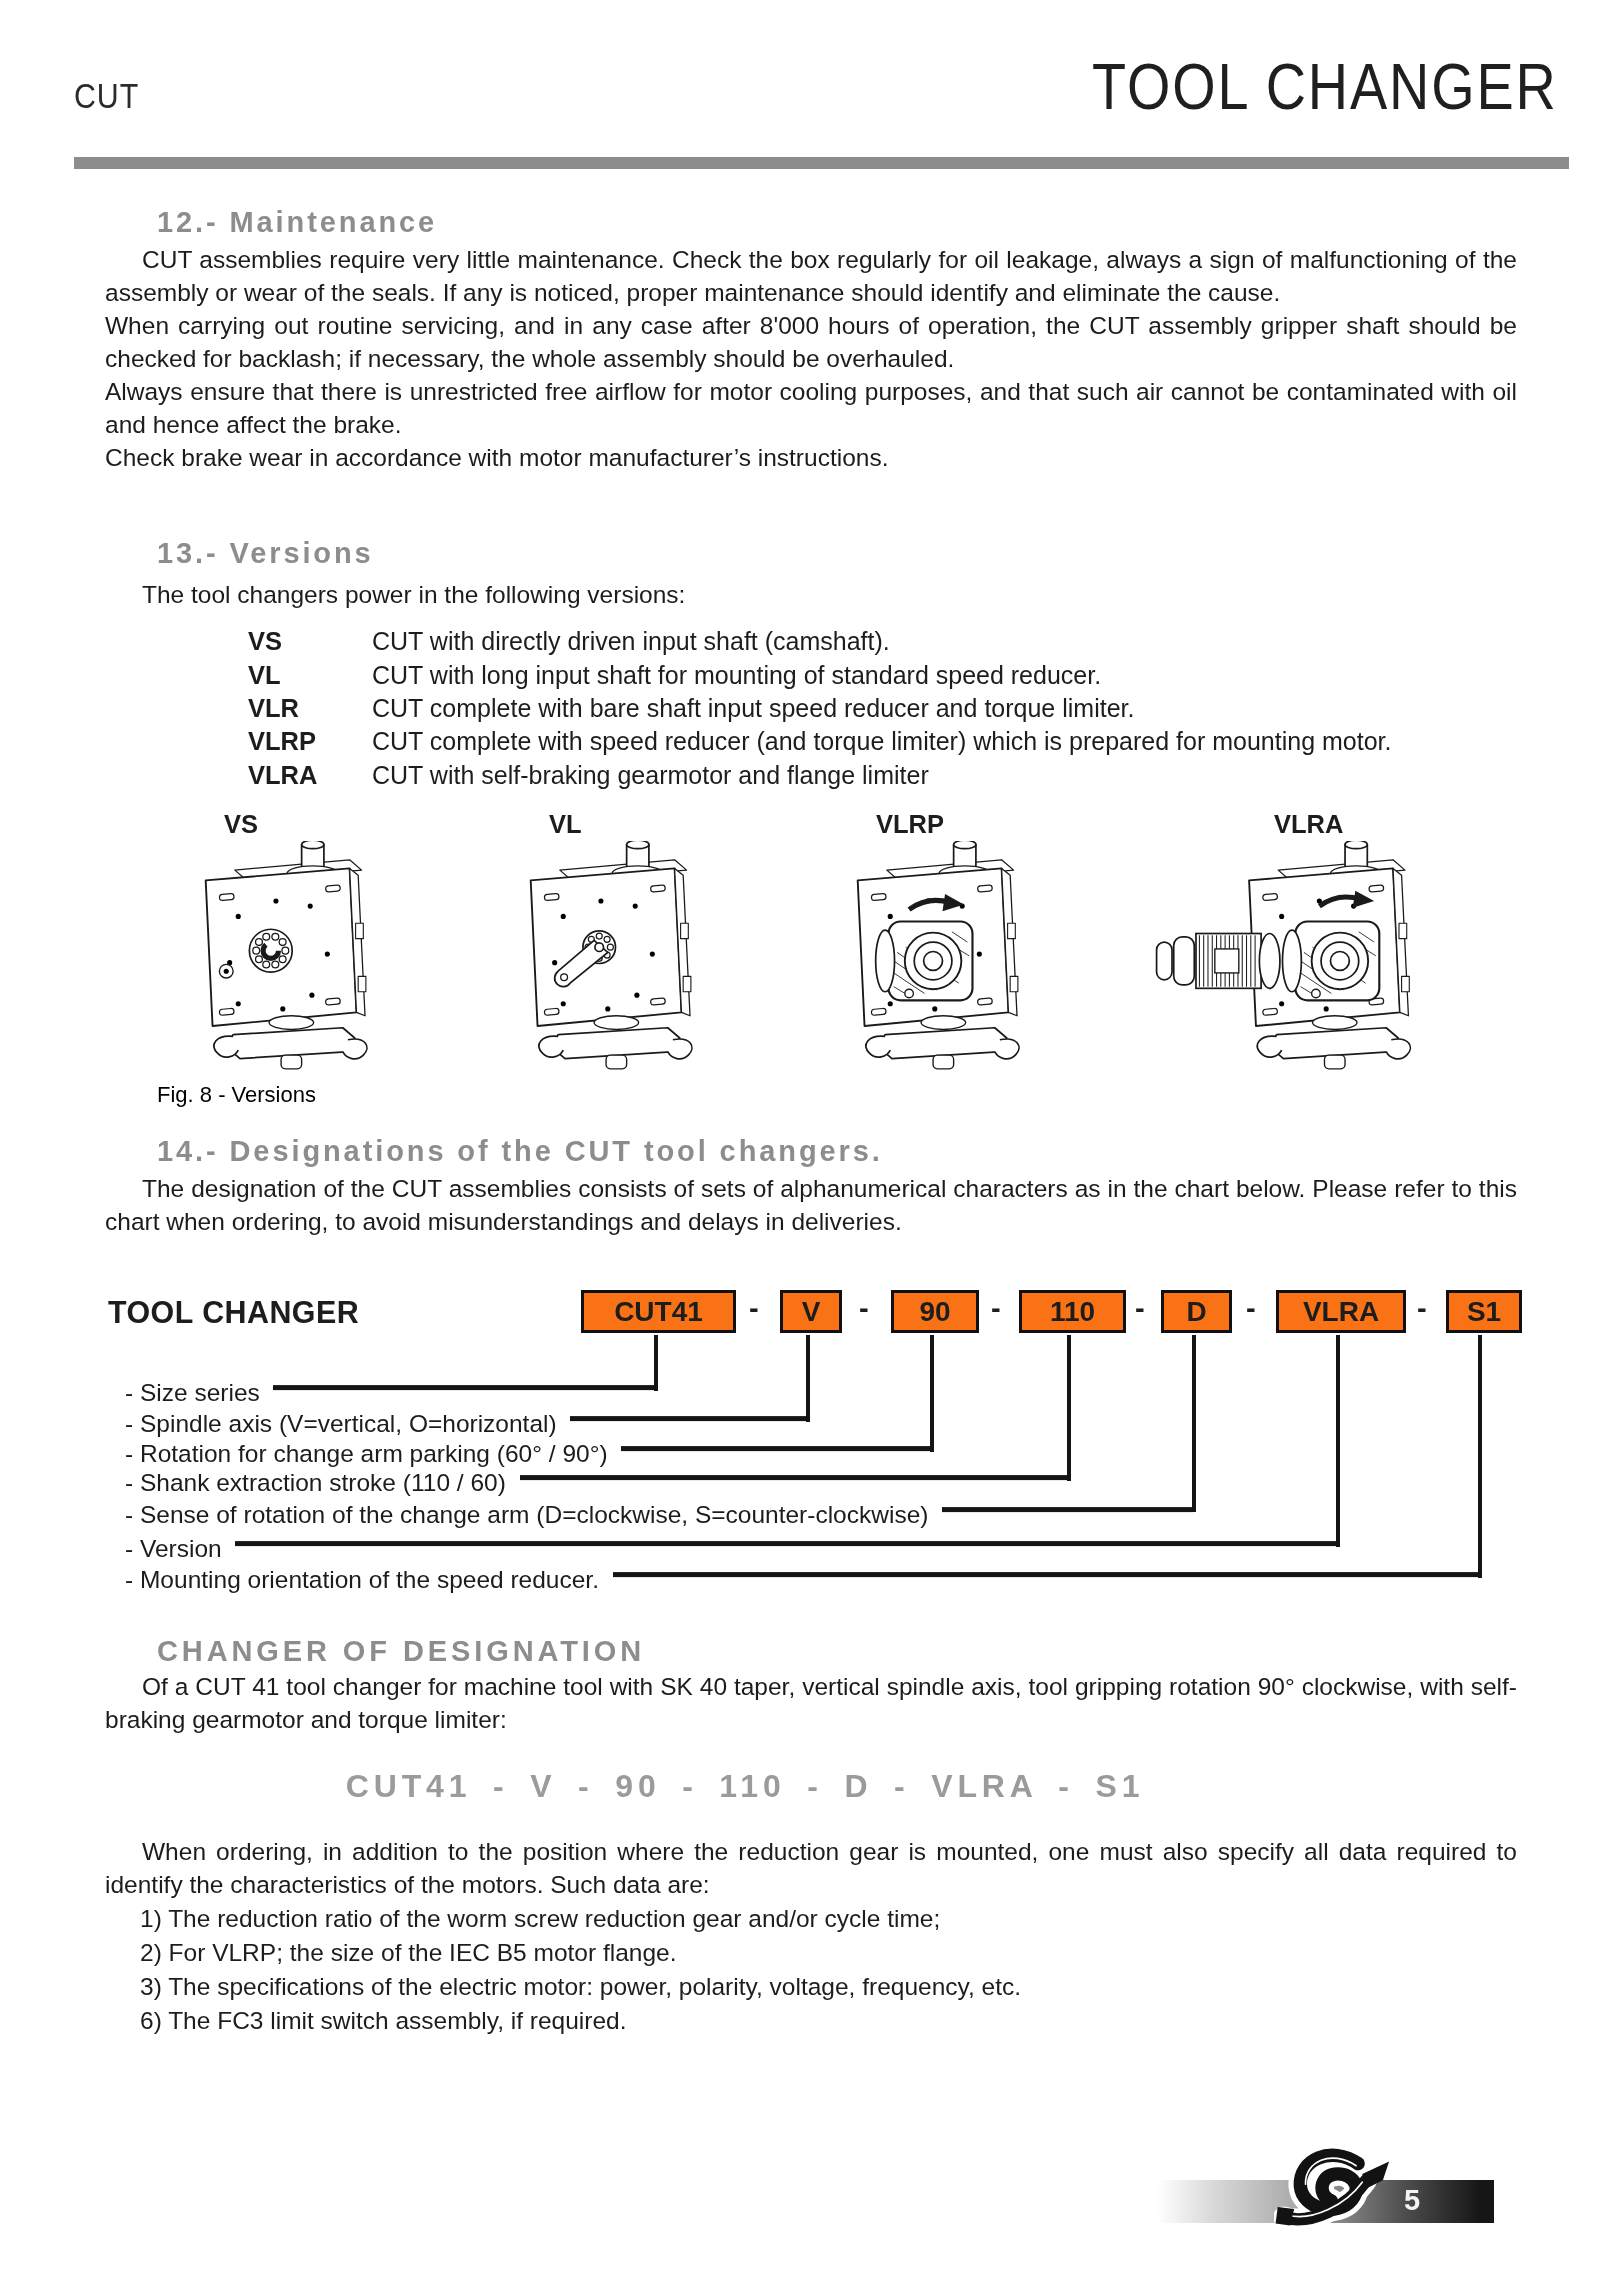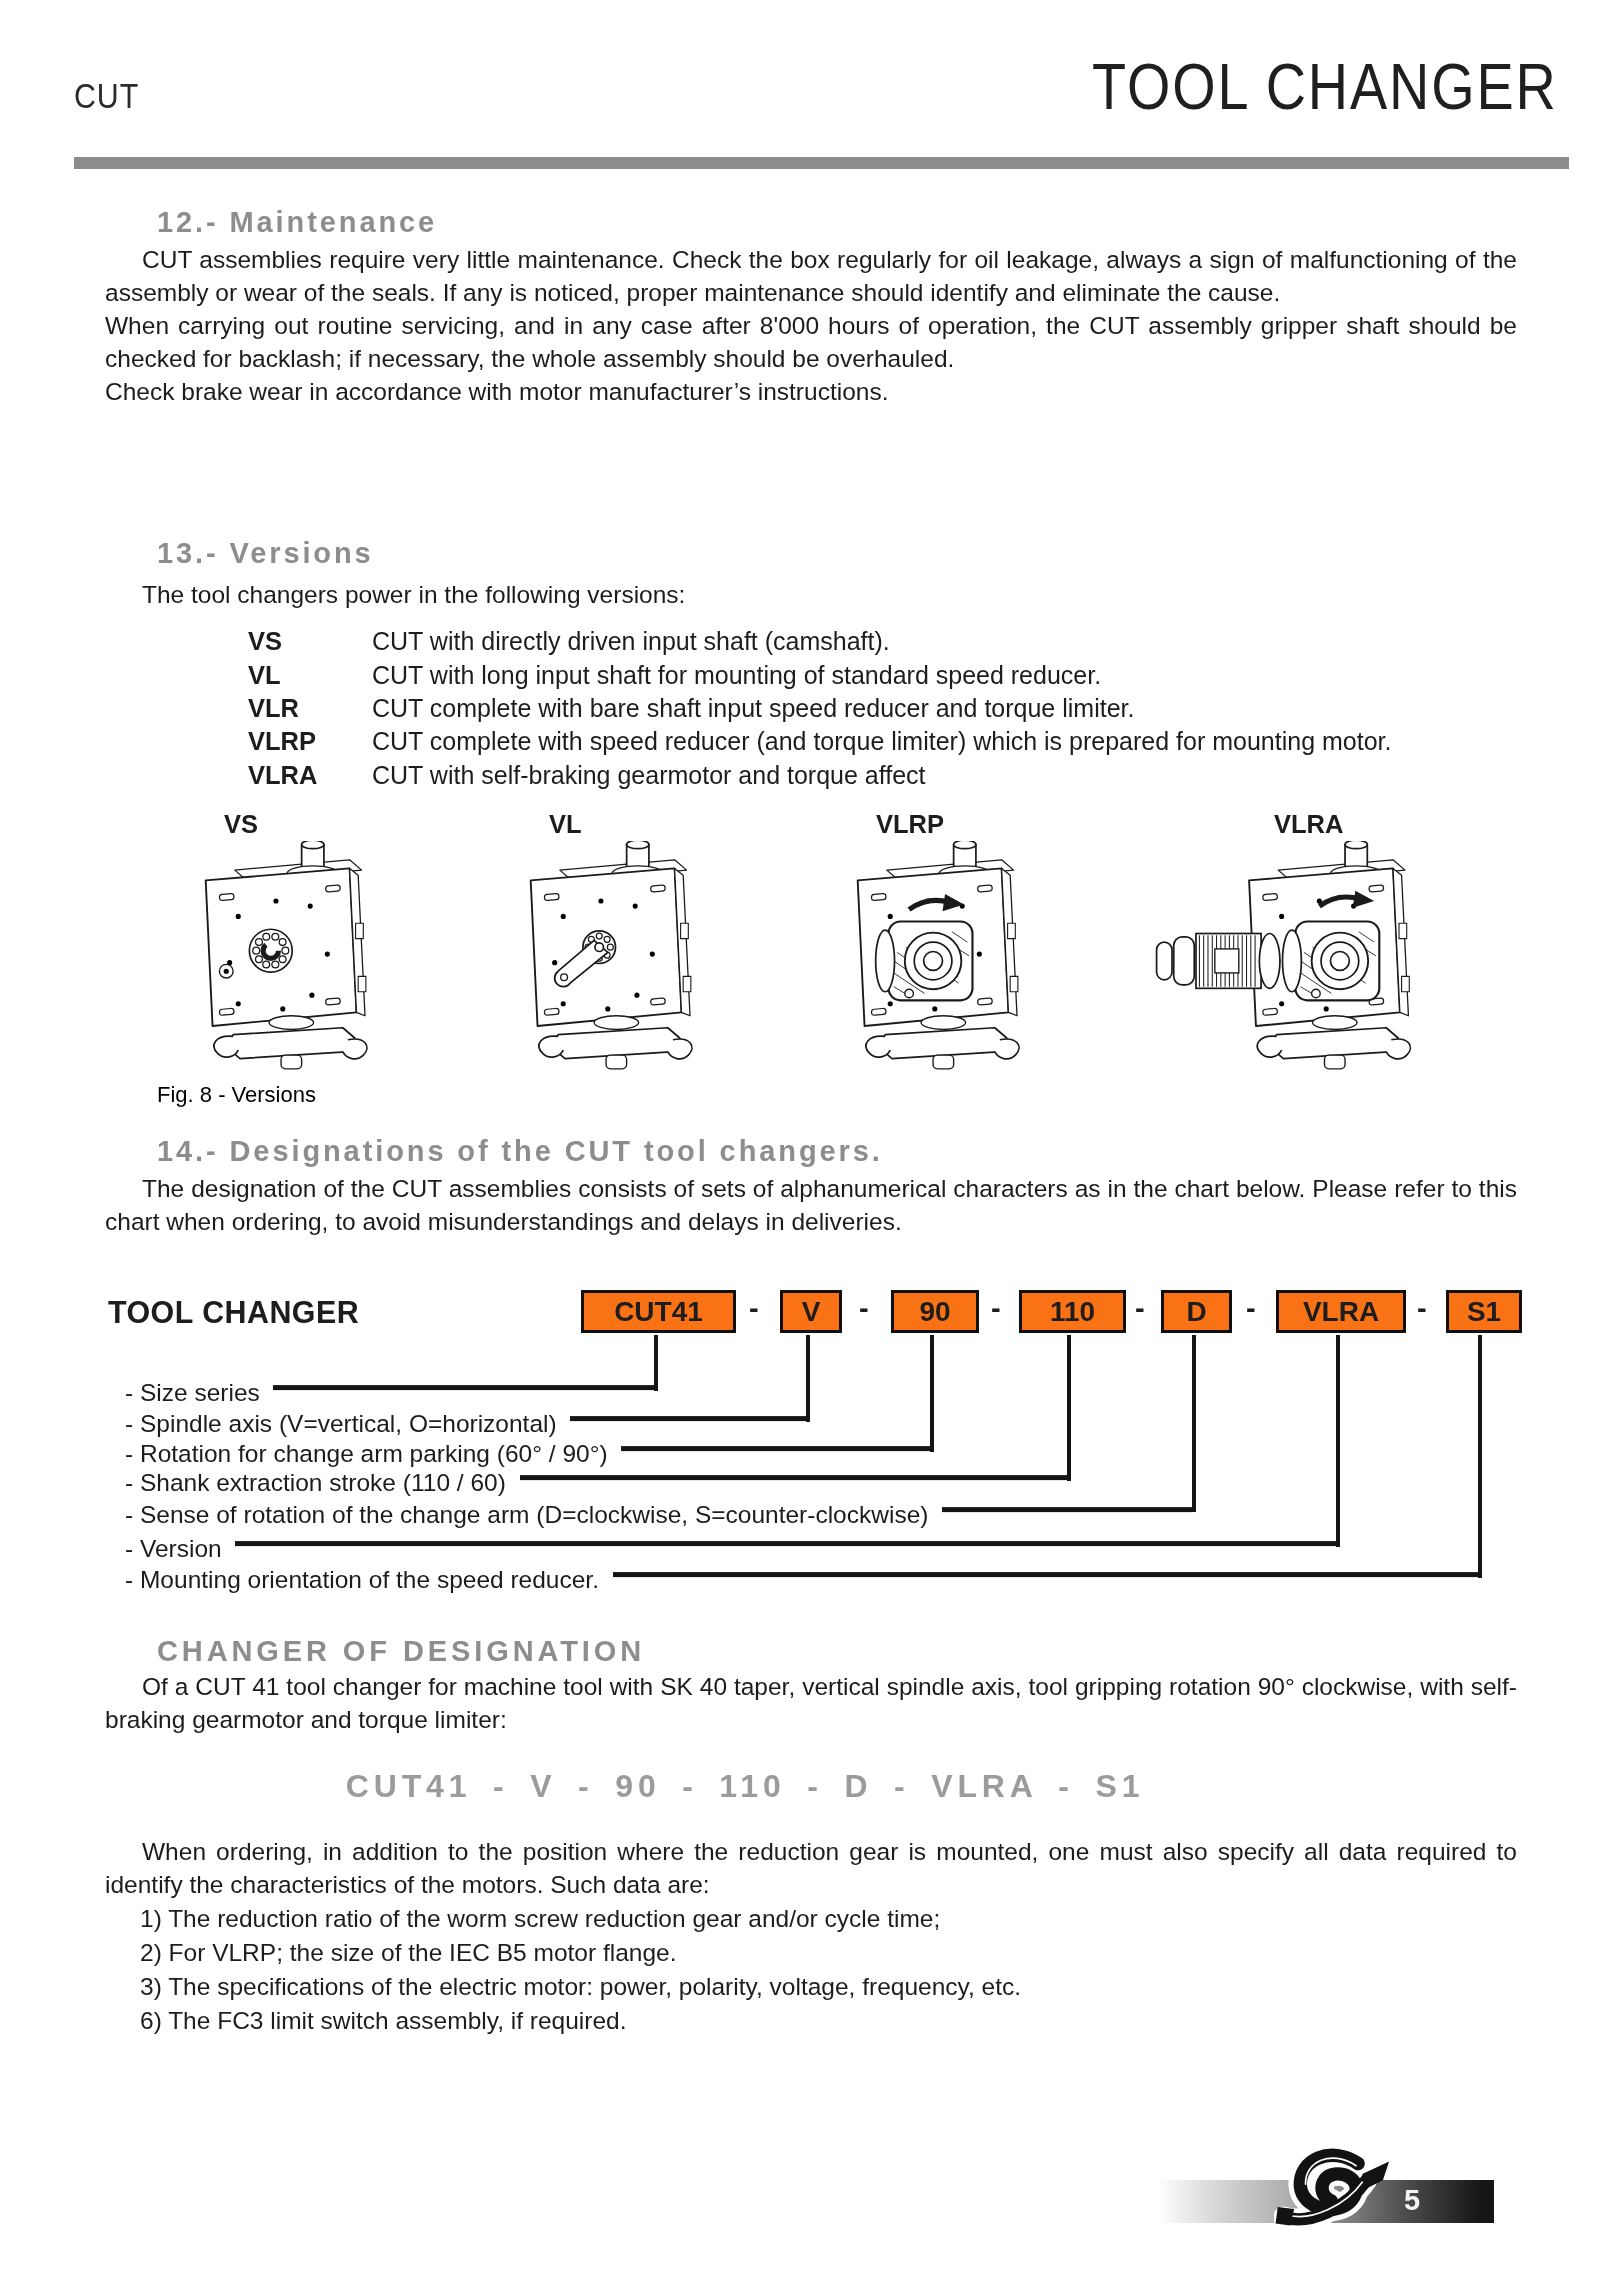--- a/index.html
+++ b/index.html
@@ -151,32 +151,33 @@
 <div class="page">
 
   <div class="abs brand">CUT</div>
   <div class="abs doc-title">TOOL CHANGER</div>
   <div class="abs head-rule"></div>
 
   <div class="abs gray-h" style="left:157px;top:206px">12.- Maintenance</div>
   <div class="abs copy" style="left:105px;top:243px;width:1412px">
     <p class="ind">CUT assemblies require very little maintenance. Check the box regularly for oil leakage, always a sign of malfunctioning of the assembly or wear of the seals. If any is noticed, proper maintenance should identify and eliminate the cause.</p>
     <p>When carrying out routine servicing, and in any case after 8'000 hours of operation, the CUT assembly gripper shaft should be checked for backlash; if necessary, the whole assembly should be overhauled.</p>
+    <p>Always ensure that there is unrestricted free airflow for motor cooling purposes, and that such air cannot be contaminated with oil and hence affect the brake.</p>
     <p>Check brake wear in accordance with motor manufacturer’s instructions.</p>
   </div>
 
   <div class="abs gray-h" style="left:157px;top:537px">13.- Versions</div>
   <div class="abs copy" style="left:105px;top:578px;width:1412px">
     <p class="ind">The tool changers power in the following versions:</p>
   </div>
   <div class="vrow" style="top:627px"><b>VS</b><span>CUT with directly driven input shaft (camshaft).</span></div>
   <div class="vrow" style="top:661px"><b>VL</b><span>CUT with long input shaft for mounting of standard speed reducer.</span></div>
   <div class="vrow" style="top:694px"><b>VLR</b><span>CUT complete with bare shaft input speed reducer and torque limiter.</span></div>
   <div class="vrow" style="top:727px"><b>VLRP</b><span>CUT complete with speed reducer (and torque limiter) which is prepared for mounting motor.</span></div>
-  <div class="vrow" style="top:761px"><b>VLRA</b><span>CUT with self-braking gearmotor and torque affect</span></div>
+  <div class="vrow" style="top:761px"><b>VLRA</b><span>CUT with self-braking gearmotor and flange limiter</span></div>
 
   <div class="fig-cell" style="left:163px">
     <div class="fig-label">VS</div>
     <svg width="243" height="233" viewBox="0 0 240 272">
       <use href="#tc-base"></use>
         <use href="#tc-cam"></use>
     </svg>
   </div>
   <div class="fig-cell" style="left:488px">
     <div class="fig-label">VL</div>

